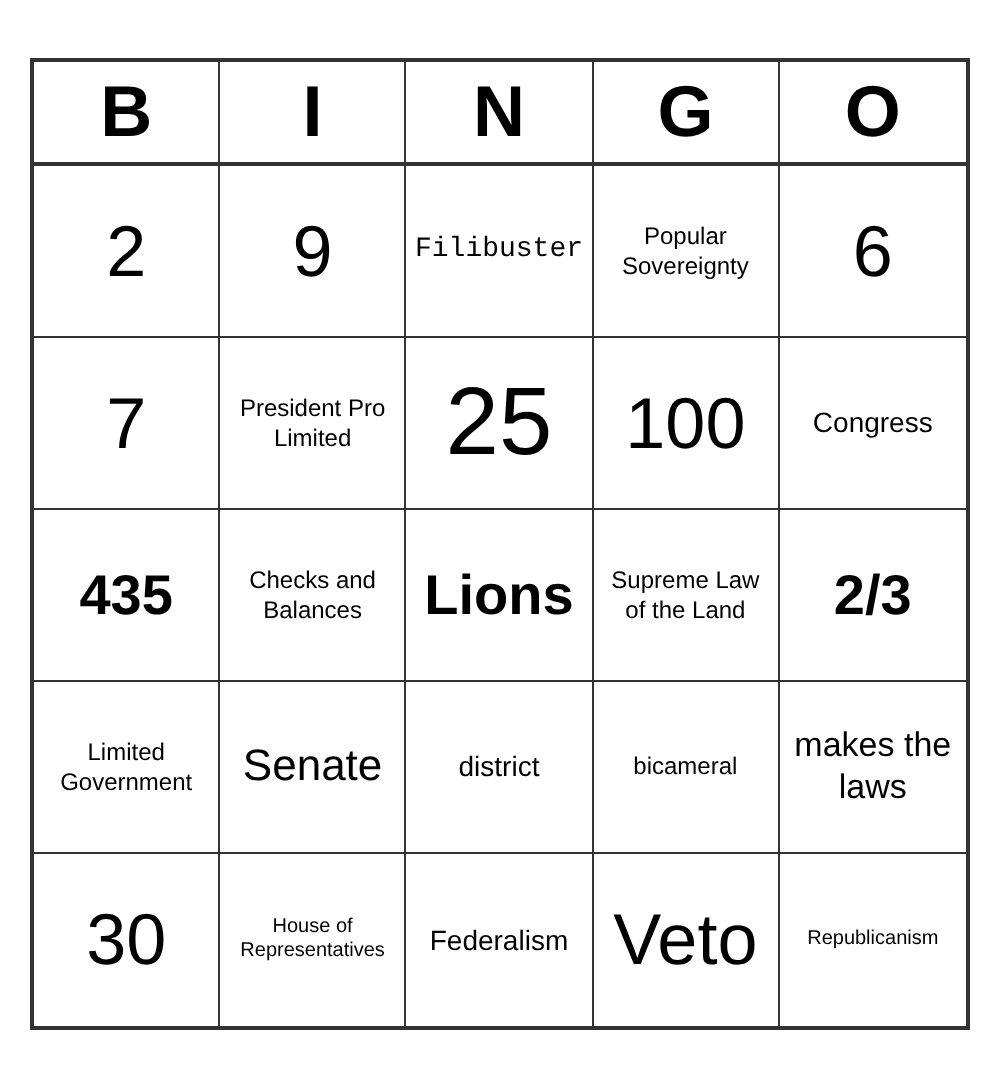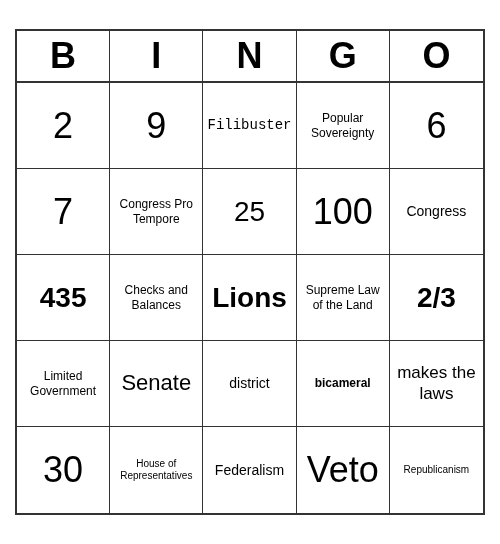--- a/index.html
+++ b/index.html
@@ -69,33 +69,33 @@
       <div class="bingo-header-cell">G</div>
       <div class="bingo-header-cell">O</div>
     </div>
   <div class="bingo-grid">
   <div class="bingo-cell" style="font-size: 36px; font-weight: normal;">2</div>
       <div class="bingo-cell" style="font-size: 36px; font-weight: normal;">9</div>
       <div class="bingo-cell" style="font-size: 14px; font-weight: normal; font-family: Liberation Mono, monospace;">Filibuster</div>
       <div class="bingo-cell" style="font-size: 12px; font-weight: normal;">Popular Sovereignty</div>
       <div class="bingo-cell" style="font-size: 36px; font-weight: normal;">6</div>
       <div class="bingo-cell" style="font-size: 36px; font-weight: normal;">7</div>
-      <div class="bingo-cell" style="font-size: 12px; font-weight: normal;">Congress Pro Tempore</div>
-      <div class="bingo-cell" style="font-size: 28px; font-weight: normal;">25</div>
+      <div class="bingo-cell" style="font-size: 12px; font-weight: normal;">President Pro Limited</div>
+      <div class="bingo-cell" style="font-size: 48px; font-weight: normal;">25</div>
       <div class="bingo-cell" style="font-size: 36px; font-weight: normal;">100</div>
       <div class="bingo-cell" style="font-size: 14px; font-weight: normal;">Congress</div>
       <div class="bingo-cell" style="font-size: 28px; font-weight: bold;">435</div>
       <div class="bingo-cell" style="font-size: 12px; font-weight: normal;">Checks and Balances</div>
       <div class="bingo-cell" style="font-size: 28px; font-weight: bold;">Lions</div>
       <div class="bingo-cell" style="font-size: 12px; font-weight: normal;">Supreme Law of the Land</div>
       <div class="bingo-cell" style="font-size: 28px; font-weight: bold;">2/3</div>
       <div class="bingo-cell" style="font-size: 12px; font-weight: normal;">Limited Government</div>
       <div class="bingo-cell" style="font-size: 22px; font-weight: normal;">Senate</div>
       <div class="bingo-cell" style="font-size: 14px; font-weight: normal;">district</div>
-      <div class="bingo-cell" style="font-size: 12px; font-weight: bold;">bicameral</div>
+      <div class="bingo-cell" style="font-size: 12px; font-weight: normal;">bicameral</div>
       <div class="bingo-cell" style="font-size: 17px; font-weight: normal;">makes the laws</div>
       <div class="bingo-cell" style="font-size: 36px; font-weight: normal;">30</div>
       <div class="bingo-cell" style="font-size: 10px; font-weight: normal;">House of Representatives</div>
       <div class="bingo-cell" style="font-size: 14px; font-weight: normal;">Federalism</div>
       <div class="bingo-cell" style="font-size: 36px; font-weight: normal;">Veto</div>
       <div class="bingo-cell" style="font-size: 10px; font-weight: normal;">Republicanism</div>
     </div>
 </div>
 
 </body></html>

